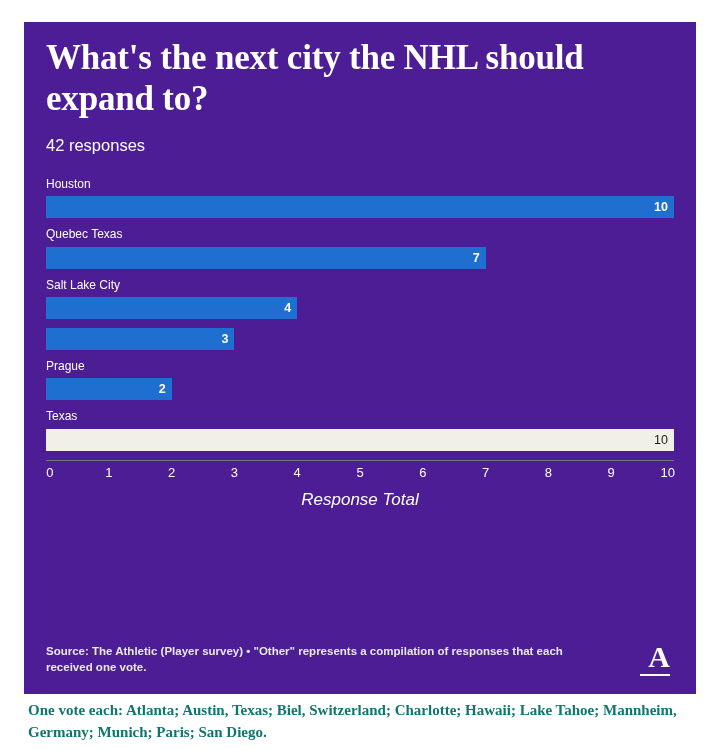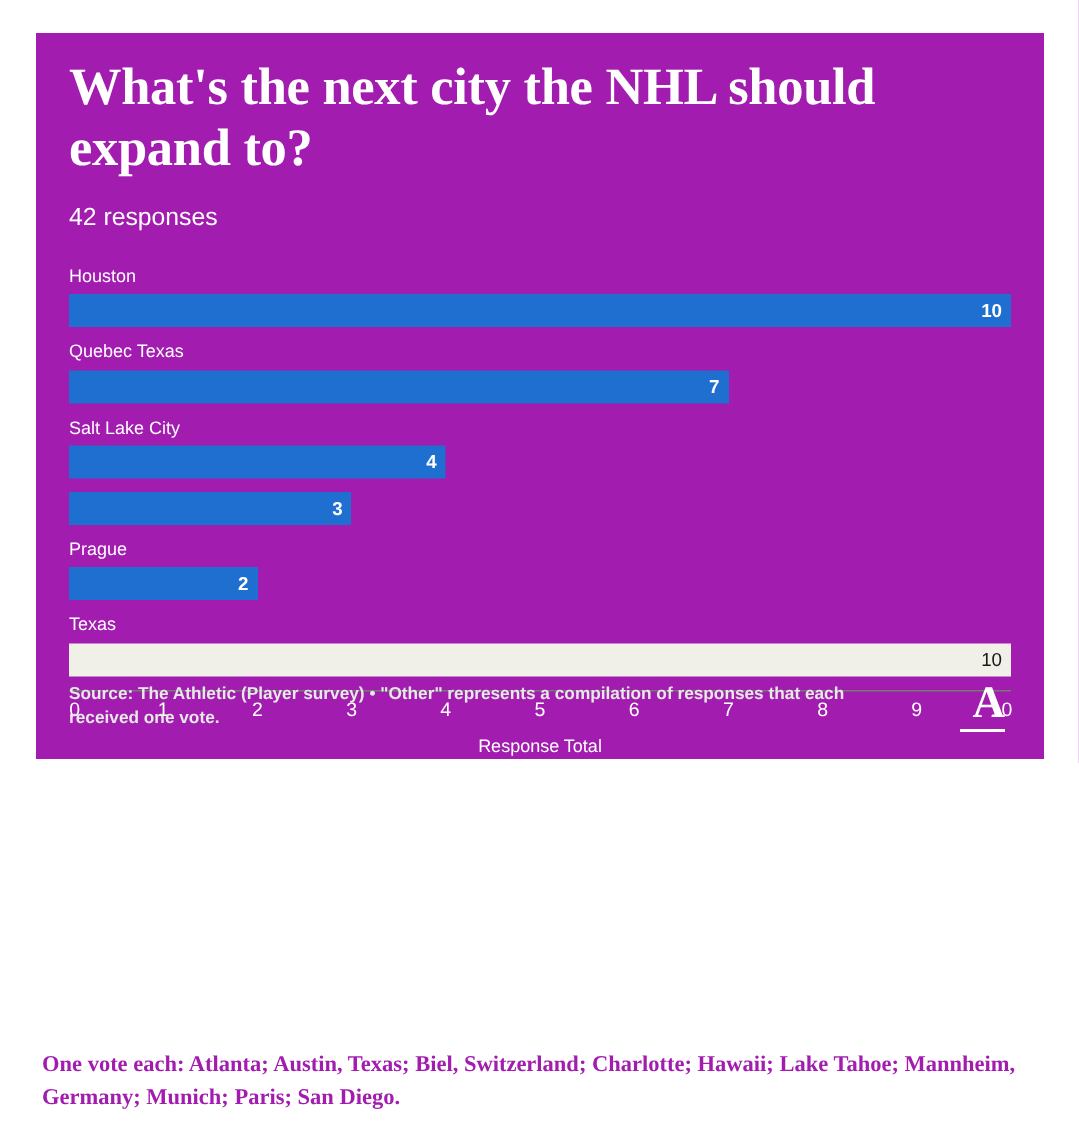--- a/index.html
+++ b/index.html
@@ -15,22 +15,22 @@
     width: 719px;
     height: 750px;
     overflow: hidden;
     background: #ffffff;
   }
   .card {
     position: absolute;
     left: 24px;
     top: 22px;
     width: 672px;
-    height: 484px;
-    background: #a21caf;
+    height: 672px;
+    background: #4c1d95;
     box-sizing: border-box;
   }
   .card-inner {
     position: absolute;
     left: 22px;
     top: 16px;
     right: 22px;
     bottom: 12px;
   }
   .chart-title {
@@ -112,24 +112,25 @@
   }
   .tick {
     position: absolute;
     top: 5px;
     font-size: 13px;
     color: #ffffff;
     transform: translateX(-50%);
   }
   .axis-caption {
     text-align: center;
-    font-size: 12px;
+    font-size: 17px;
     color: #ffffff;
     margin-top: 4px;
     width: 100%;
+    font-style: italic;
   }
   .source {
     position: absolute;
     left: 0;
     bottom: 6px;
     width: 540px;
     font-size: 11.5px;
     line-height: 1.45;
     color: #e8e8e8;
     font-weight: bold;
@@ -154,21 +155,21 @@
   }
   .caption {
     position: absolute;
     left: 28px;
     top: 700px;
     width: 660px;
     font-family: "Liberation Serif", serif;
     font-weight: bold;
     font-size: 15px;
     line-height: 1.45;
-    color: #a21caf;
+    color: #0f766e;
   }
 </style>
 </head>
 <body>
 
 <div id="page">
 
   <div class="card">
     <div class="card-inner">
 

